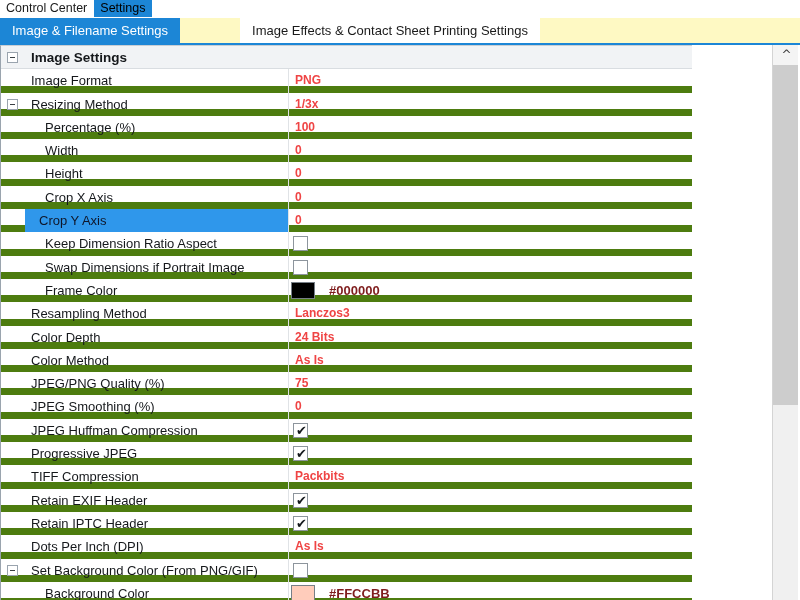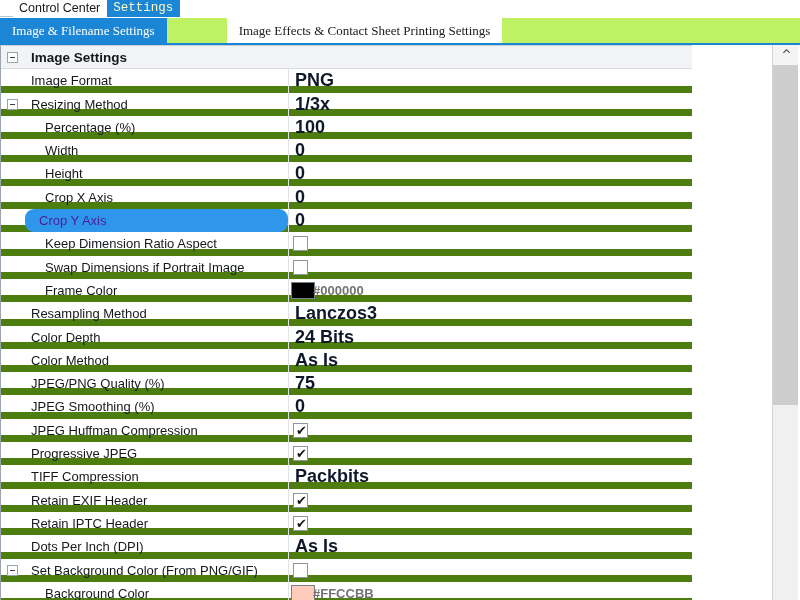--- a/index.html
+++ b/index.html
@@ -26,52 +26,50 @@
     width: 800px;
     height: 17px;
     background: #ffffff;
     border-bottom: 1px solid #b9c4cf;
     box-sizing: border-box;
   }
   .win-tabs {
     display: flex;
     align-items: flex-end;
     height: 17px;
-    padding-left: 13px;
+    padding-left: 0;
   }
   .win-tab {
     height: 17px;
     line-height: 16px;
     padding: 0 7px 0 6px;
     font-size: 12.5px;
     color: #1a1a1a;
     background: #ffffff;
     box-sizing: border-box;
     white-space: nowrap;
   }
   .win-tab.active {
     background: #1c86d6;
-    color: #fef9c3;
-    font-family: Liberation Mono, monospace;
+    color: #000000;
   }
   .win-tab-filler {
     flex: 1;
     height: 17px;
     background: #ffffff;
   }
 
   
   .page-tabstrip {
     position: absolute;
     top: 18px; left: 0;
     width: 800px;
     height: 26px;
-    background: #bef264;
-    box-sizing: border-box;
-    font-family: Liberation Serif, serif;
+    background: #fef9c3;
+    box-sizing: border-box;
   }
   .page-tabs {
     display: flex;
     align-items: stretch;
     height: 26px;
   }
   .page-tab {
     height: 26px;
     line-height: 26px;
     padding: 0 12px;
@@ -171,46 +169,45 @@
     left: 22px;
     font-weight: bold;
     font-size: 13.5px;
   }
   .row.lvl0 .label { left: 24px; }
   .row.lvl1 .label { left: 38px; }
   .row.lvl0.has-exp .label { left: 24px; }
 
   .row.selected .label {
     background: #2f97eb;
-    color: #4c1d95;
+    color: #0f172a;
     width: 263px;
     padding-left: 14px;
-    border-radius: 9px;
   }
   .row.lvl1.selected .label { left: 24px; }
 
   .divider {
     position: absolute;
     left: 287px;
     top: 0;
     width: 1px;
     height: 23.3px;
     background: #e0e3e6;
   }
   .row.group .divider { background: transparent; }
 
   .value {
     position: absolute;
     left: 294px;
     top: 0;
     height: 23.3px;
     line-height: 23.3px;
-    font-size: 18px;
+    font-size: 12px;
     font-weight: bold;
-    color: #0f172a;
+    color: #ef4444;
   }
 
   .checkbox {
     position: absolute;
     left: 292px;
     top: 4px;
     width: 15px;
     height: 15px;
     border: 1px solid #8d959d;
     background: #ffffff;
@@ -230,27 +227,27 @@
     position: absolute;
     left: 290px;
     top: 3px;
     width: 24px;
     height: 17px;
     border: 1px solid #777f87;
     box-sizing: border-box;
   }
   .swatch-text {
     position: absolute;
-    left: 312px;
+    left: 328px;
     top: 0;
     height: 23.3px;
     line-height: 23.3px;
     font-size: 13px;
     font-weight: bold;
-    color: #737373;
+    color: #7f1d1d;
     text-align: right;
   }
 
   
   .scrollbar {
     position: absolute;
     top: 45px;
     right: 0;
     width: 28px;
     height: 555px;

